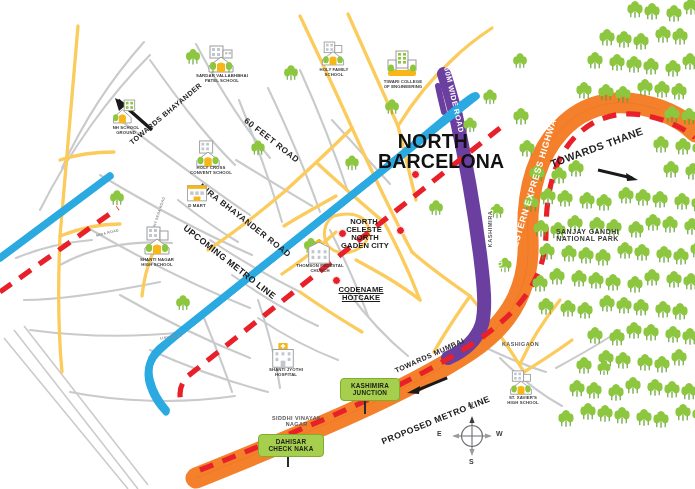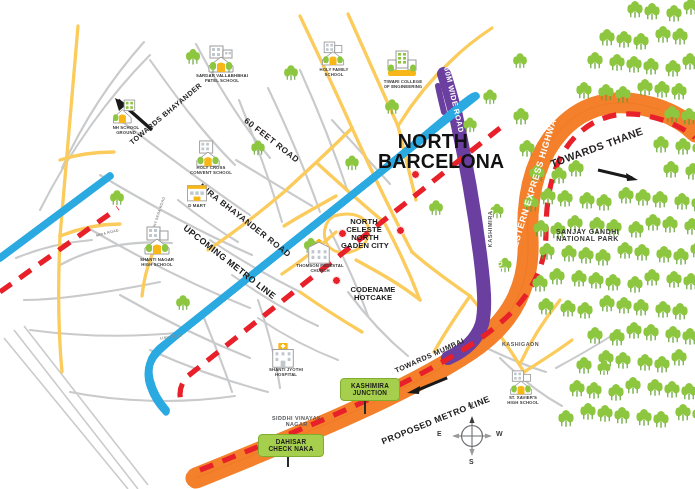--- a/index.html
+++ b/index.html
@@ -1160,21 +1160,21 @@
   <div class="dot" style="left:411px;top:170px;"></div>
 
   <div class="lbl proj-lbl" style="left:336px;top:218px;width:56px;">NORTH
 CELESTE</div>
   <div class="dot" style="left:396px;top:226px;"></div>
 
   <div class="lbl proj-lbl" style="left:330px;top:234px;width:70px;">NORTH
 GADEN CITY</div>
   <div class="dot" style="left:338px;top:229px;"></div>
 
-  <div class="lbl proj-lbl" style="left:340px;top:286px;width:66px;">CODENAME
+  <div class="lbl proj-lbl" style="left:328px;top:286px;width:66px;text-decoration:underline;">CODENAME
 HOTCAKE</div>
   <div class="dot" style="left:332px;top:276px;"></div>
 
   <div class="pill-stem" style="left:364px;top:396px;height:18px;"></div>
   <div class="pill" style="left:340px;top:378px;width:48px;">KASHIMIRA
 JUNCTION</div>
 
   <div class="pill-stem" style="left:287px;top:453px;height:14px;"></div>
   <div class="pill" style="left:258px;top:434px;width:54px;">DAHISAR
 CHECK NAKA</div>

